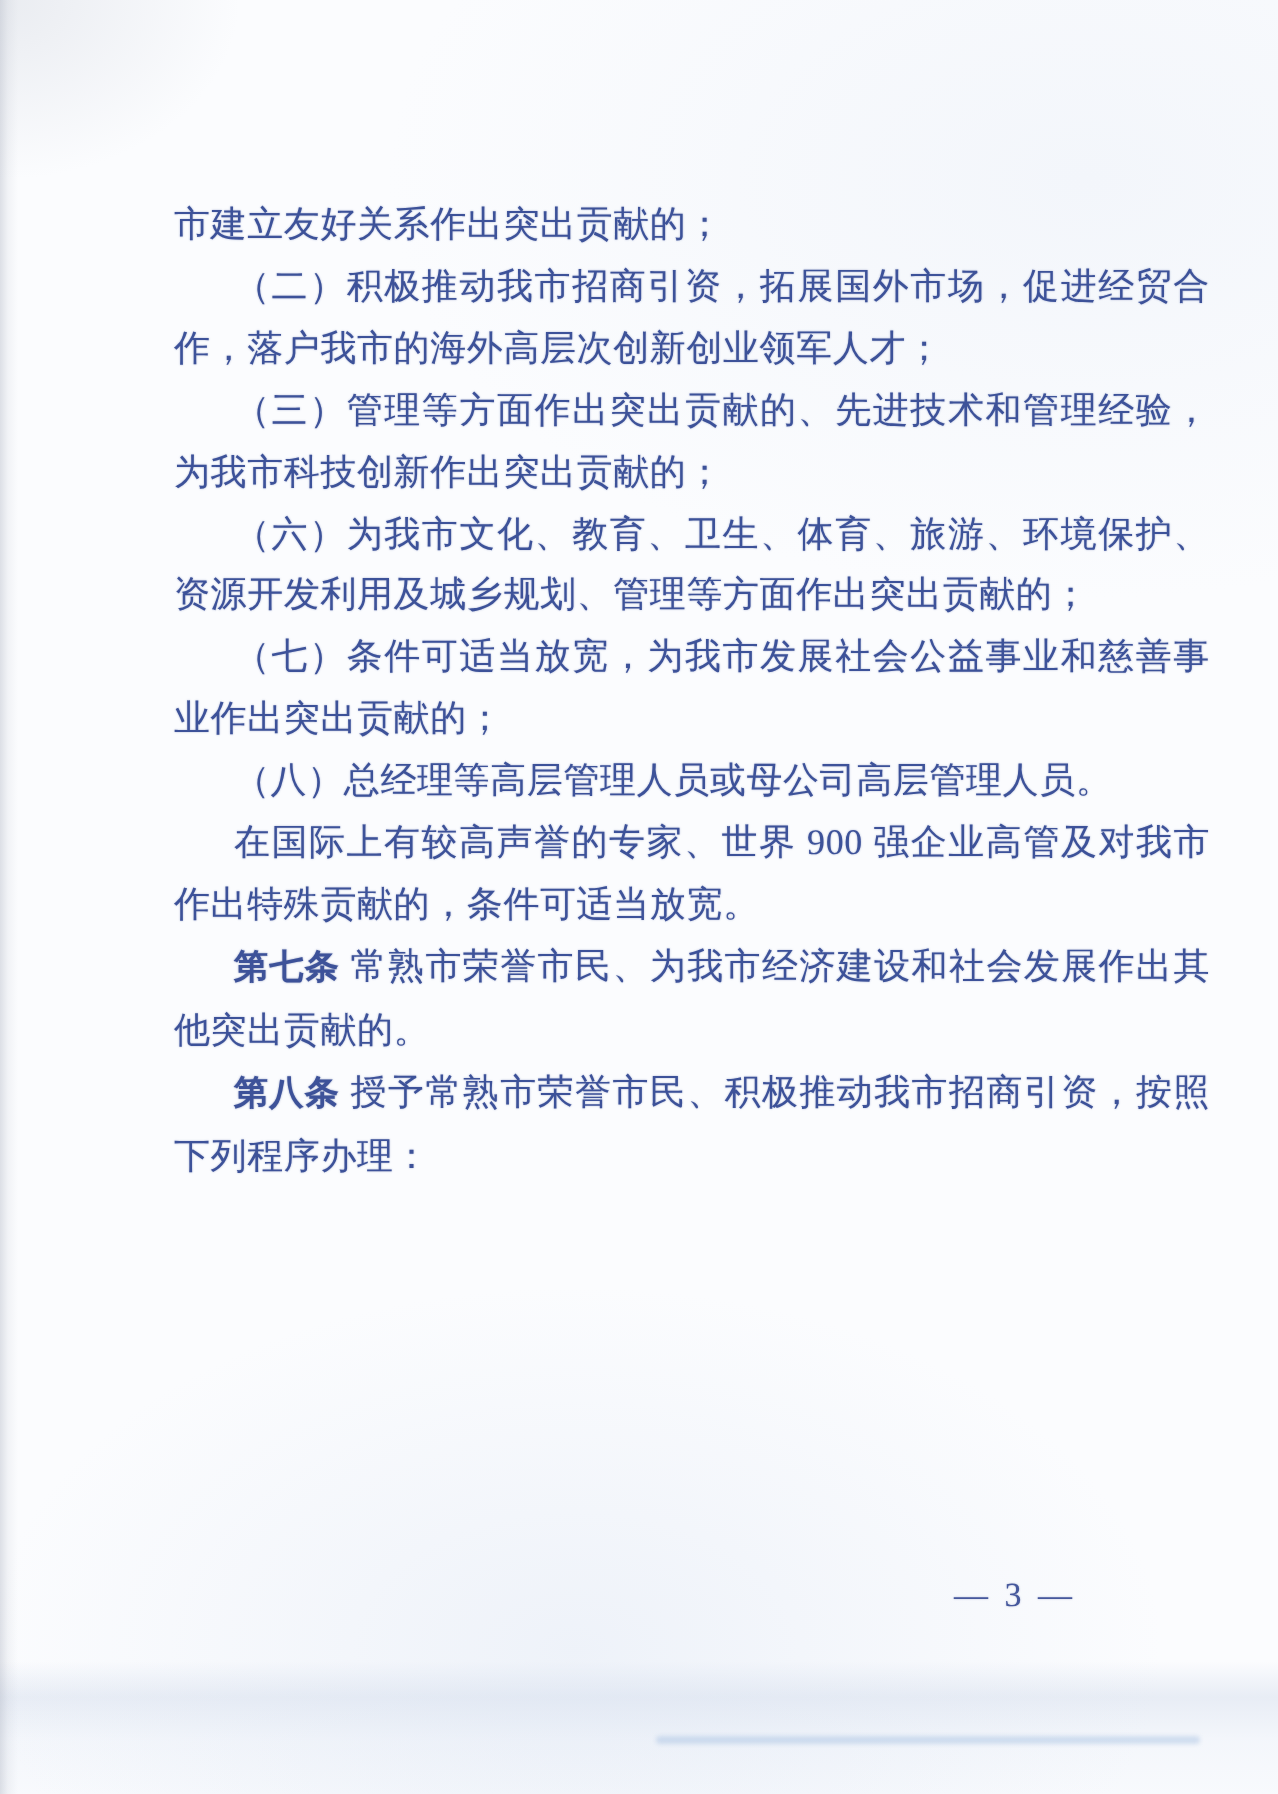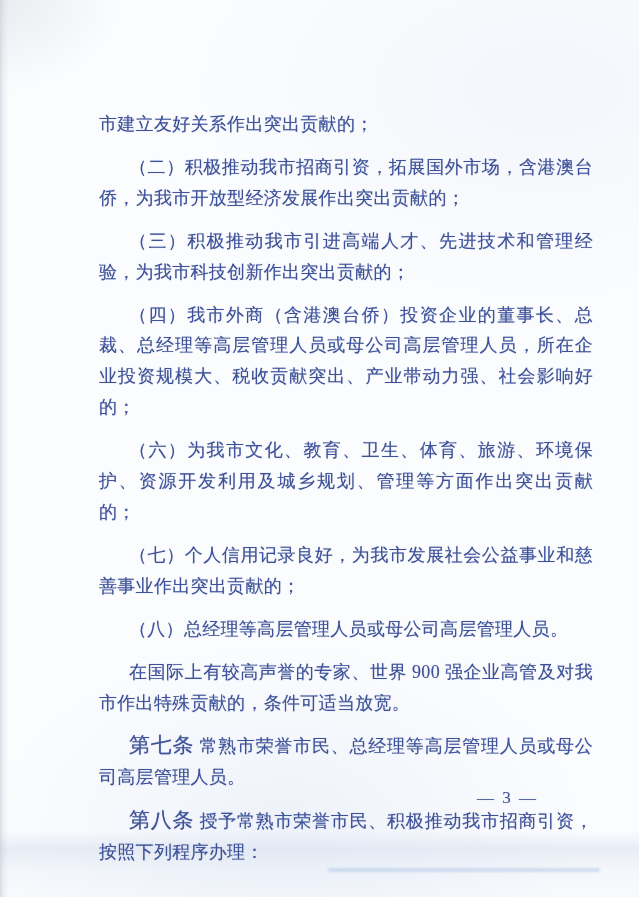--- a/index.html
+++ b/index.html
@@ -37,30 +37,30 @@
     width: 518px;
     color: #3d5299;
     font-size: 18px;
     line-height: 30.9px;
     letter-spacing: 0.3px;
     text-align: justify;
     line-break: strict;
     text-shadow: 0 0 1px rgba(61, 82, 153, 0.45);
   }
   .content p {
-    margin: 12px;
+    margin: 0;
     padding: 0;
   }
   .content p.indent {
     text-indent: 30px;
   }
   .seg-bold {
-    font-weight: 400;
+    font-weight: 700;
     font-family: "Liberation Sans", "DejaVu Sans", sans-serif;
-    font-size: 21px;
+    font-size: 17px;
     text-shadow: 0 0 1px rgba(50, 70, 140, 0.55);
   }
   .page-number {
     position: absolute;
     left: 477px;
     top: 788px;
     color: #46589c;
     font-size: 17px;
     letter-spacing: 2px;
     white-space: pre;
@@ -76,25 +76,24 @@
     background: rgba(150, 182, 222, 0.38);
     filter: blur(1px);
   }
 </style>
 </head>
 <body>
 
 <div class="page">
   <div class="content" id="paragraphs">
       <p><span>市建立友好关系作出突出贡献的；</span></p>
-      <p class="indent"><span>（二）积极推动我市招商引资，拓展国外市场，含港澳台侨，为我市开放型经济发展作出突出贡献的；</span></p>
-      <p class="indent"><span>（三）积极推动我市引进高端人才、先进技术和管理经验，为我市科技创新作出突出贡献的；</span></p>
-      <p class="indent"><span>（四）我市外商（含港澳台侨）投资企业的董事长、总裁、总经理等高层管理人员或母公司高层管理人员，所在企业投资规模大、税收贡献突出、产业带动力强、社会影响好的；</span></p>
+      <p class="indent"><span>（二）积极推动我市招商引资，拓展国外市场，促进经贸合作，落户我市的海外高层次创新创业领军人才；</span></p>
+      <p class="indent"><span>（三）管理等方面作出突出贡献的、先进技术和管理经验，为我市科技创新作出突出贡献的；</span></p>
       <p class="indent"><span>（六）为我市文化、教育、卫生、体育、旅游、环境保护、资源开发利用及城乡规划、管理等方面作出突出贡献的；</span></p>
-      <p class="indent"><span>（七）个人信用记录良好，为我市发展社会公益事业和慈善事业作出突出贡献的；</span></p>
+      <p class="indent"><span>（七）条件可适当放宽，为我市发展社会公益事业和慈善事业作出突出贡献的；</span></p>
       <p class="indent"><span>（八）总经理等高层管理人员或母公司高层管理人员。</span></p>
       <p class="indent"><span>在国际上有较高声誉的专家、世界 900 强企业高管及对我市作出特殊贡献的，条件可适当放宽。</span></p>
-      <p class="indent"><span class="seg-bold">第七条</span><span> 常熟市荣誉市民、总经理等高层管理人员或母公司高层管理人员。</span></p>
+      <p class="indent"><span class="seg-bold">第七条</span><span> 常熟市荣誉市民、为我市经济建设和社会发展作出其他突出贡献的。</span></p>
       <p class="indent"><span class="seg-bold">第八条</span><span> 授予常熟市荣誉市民、积极推动我市招商引资，按照下列程序办理：</span></p>
     </div>
   <div class="page-number">— 3 —</div>
   <div class="scan-smudge"></div>
 </div>
 
 </body></html>

